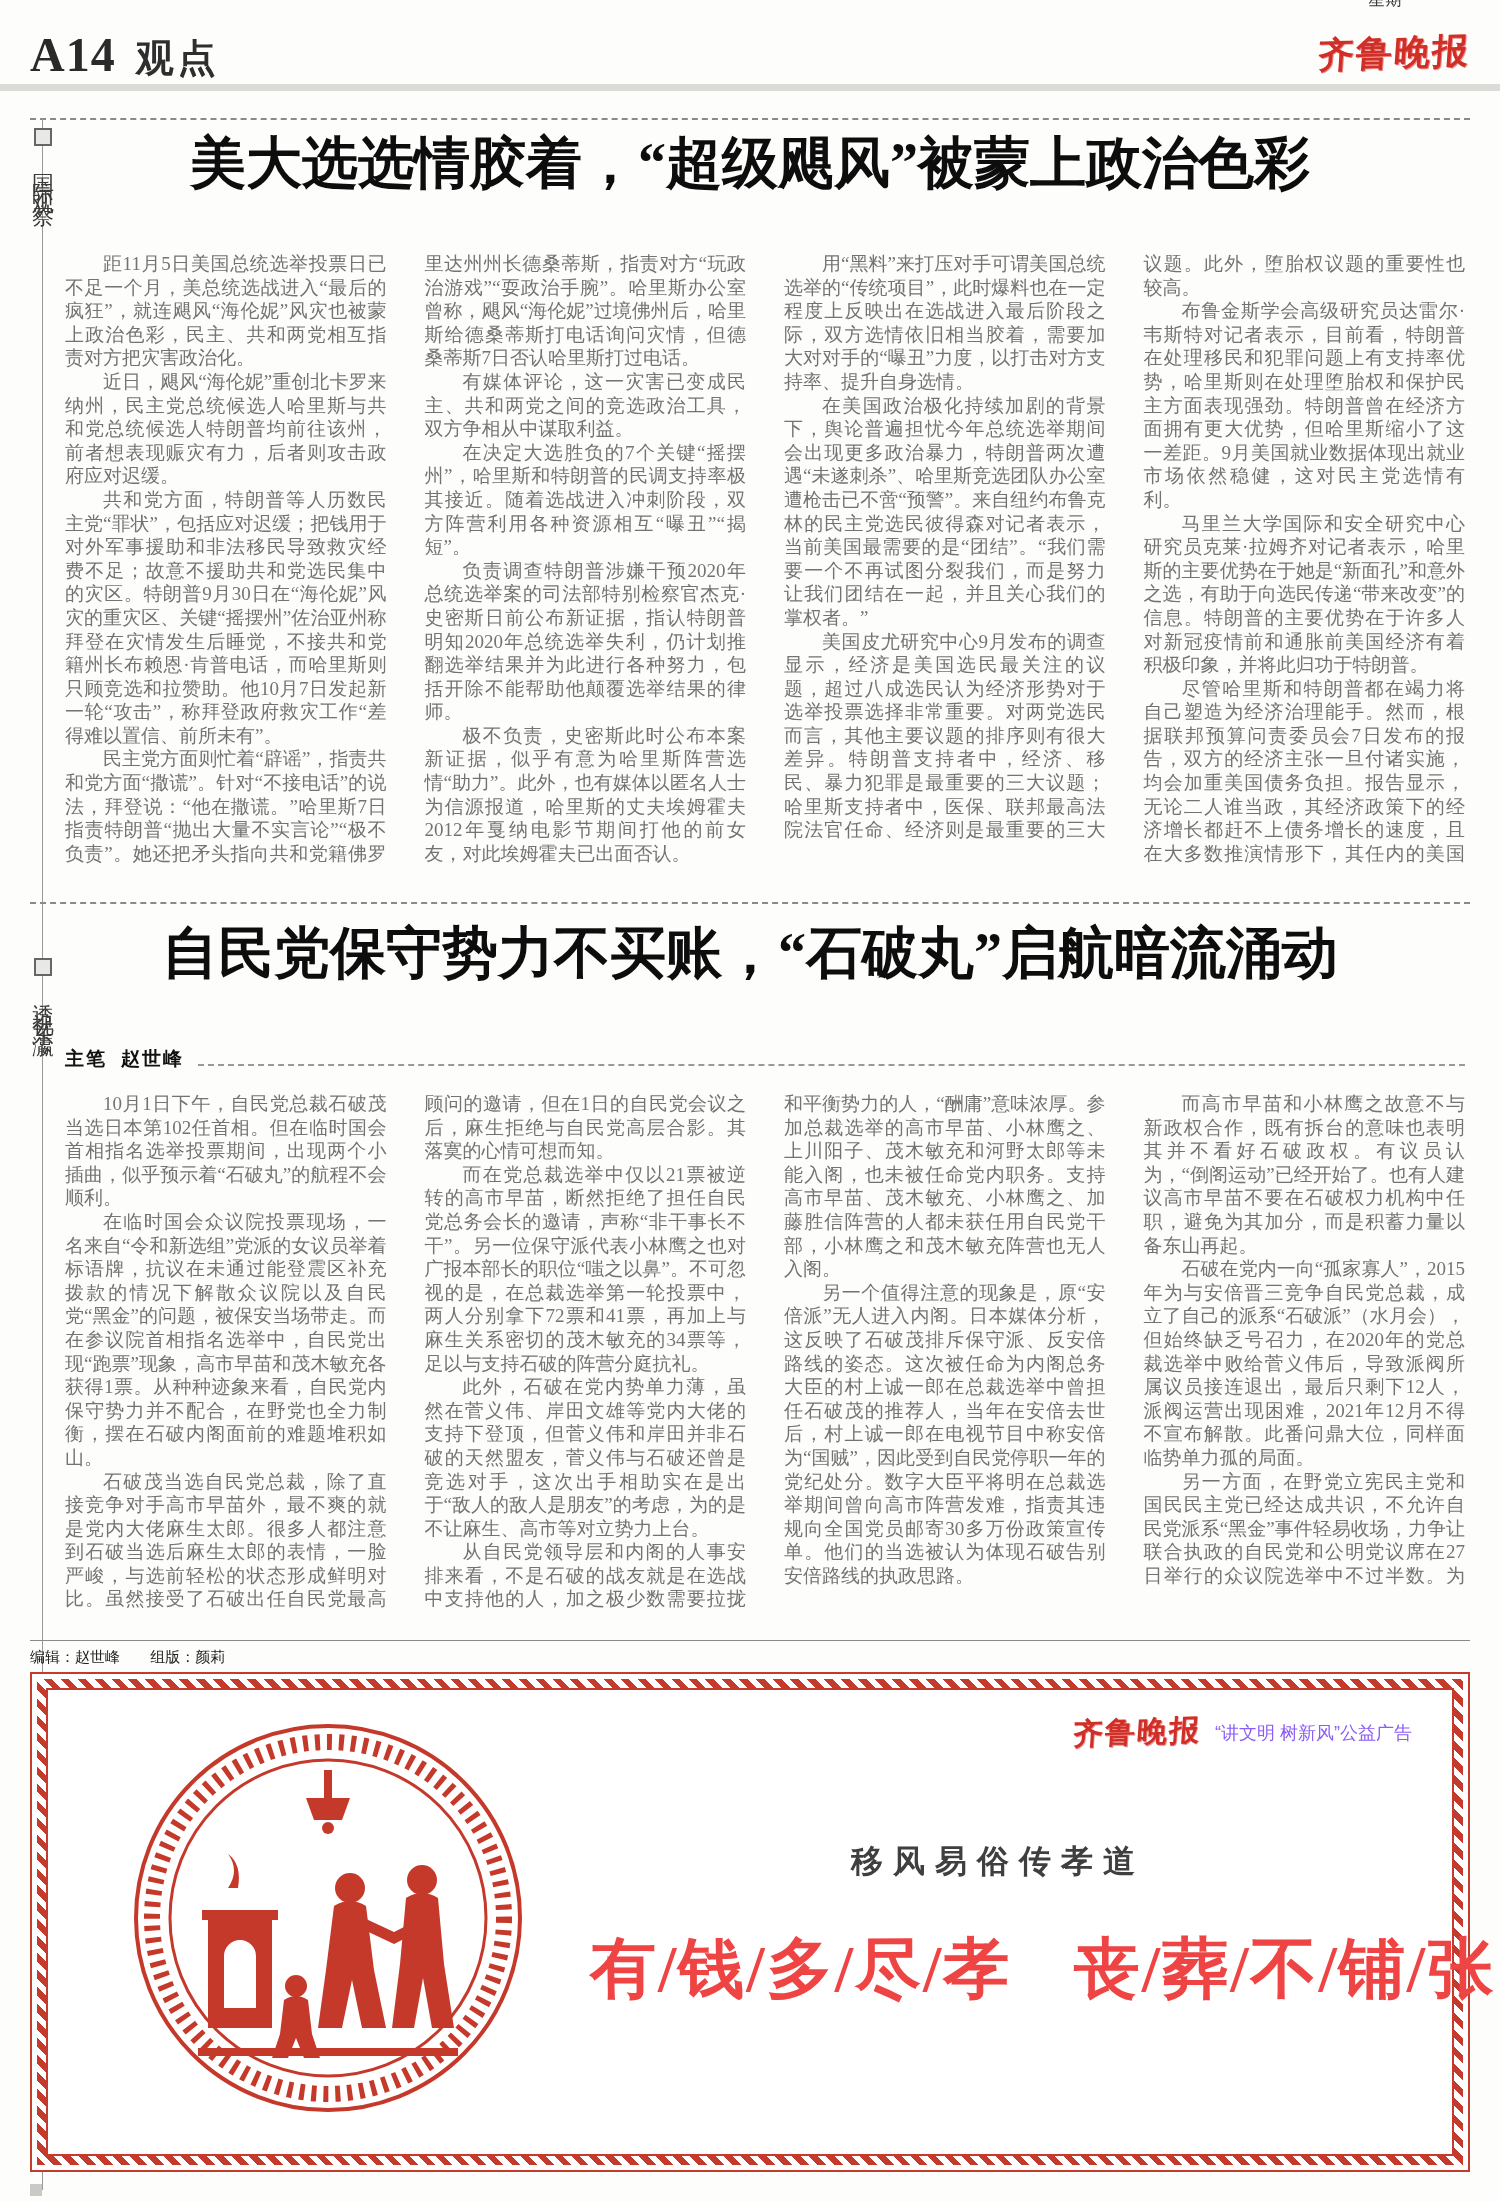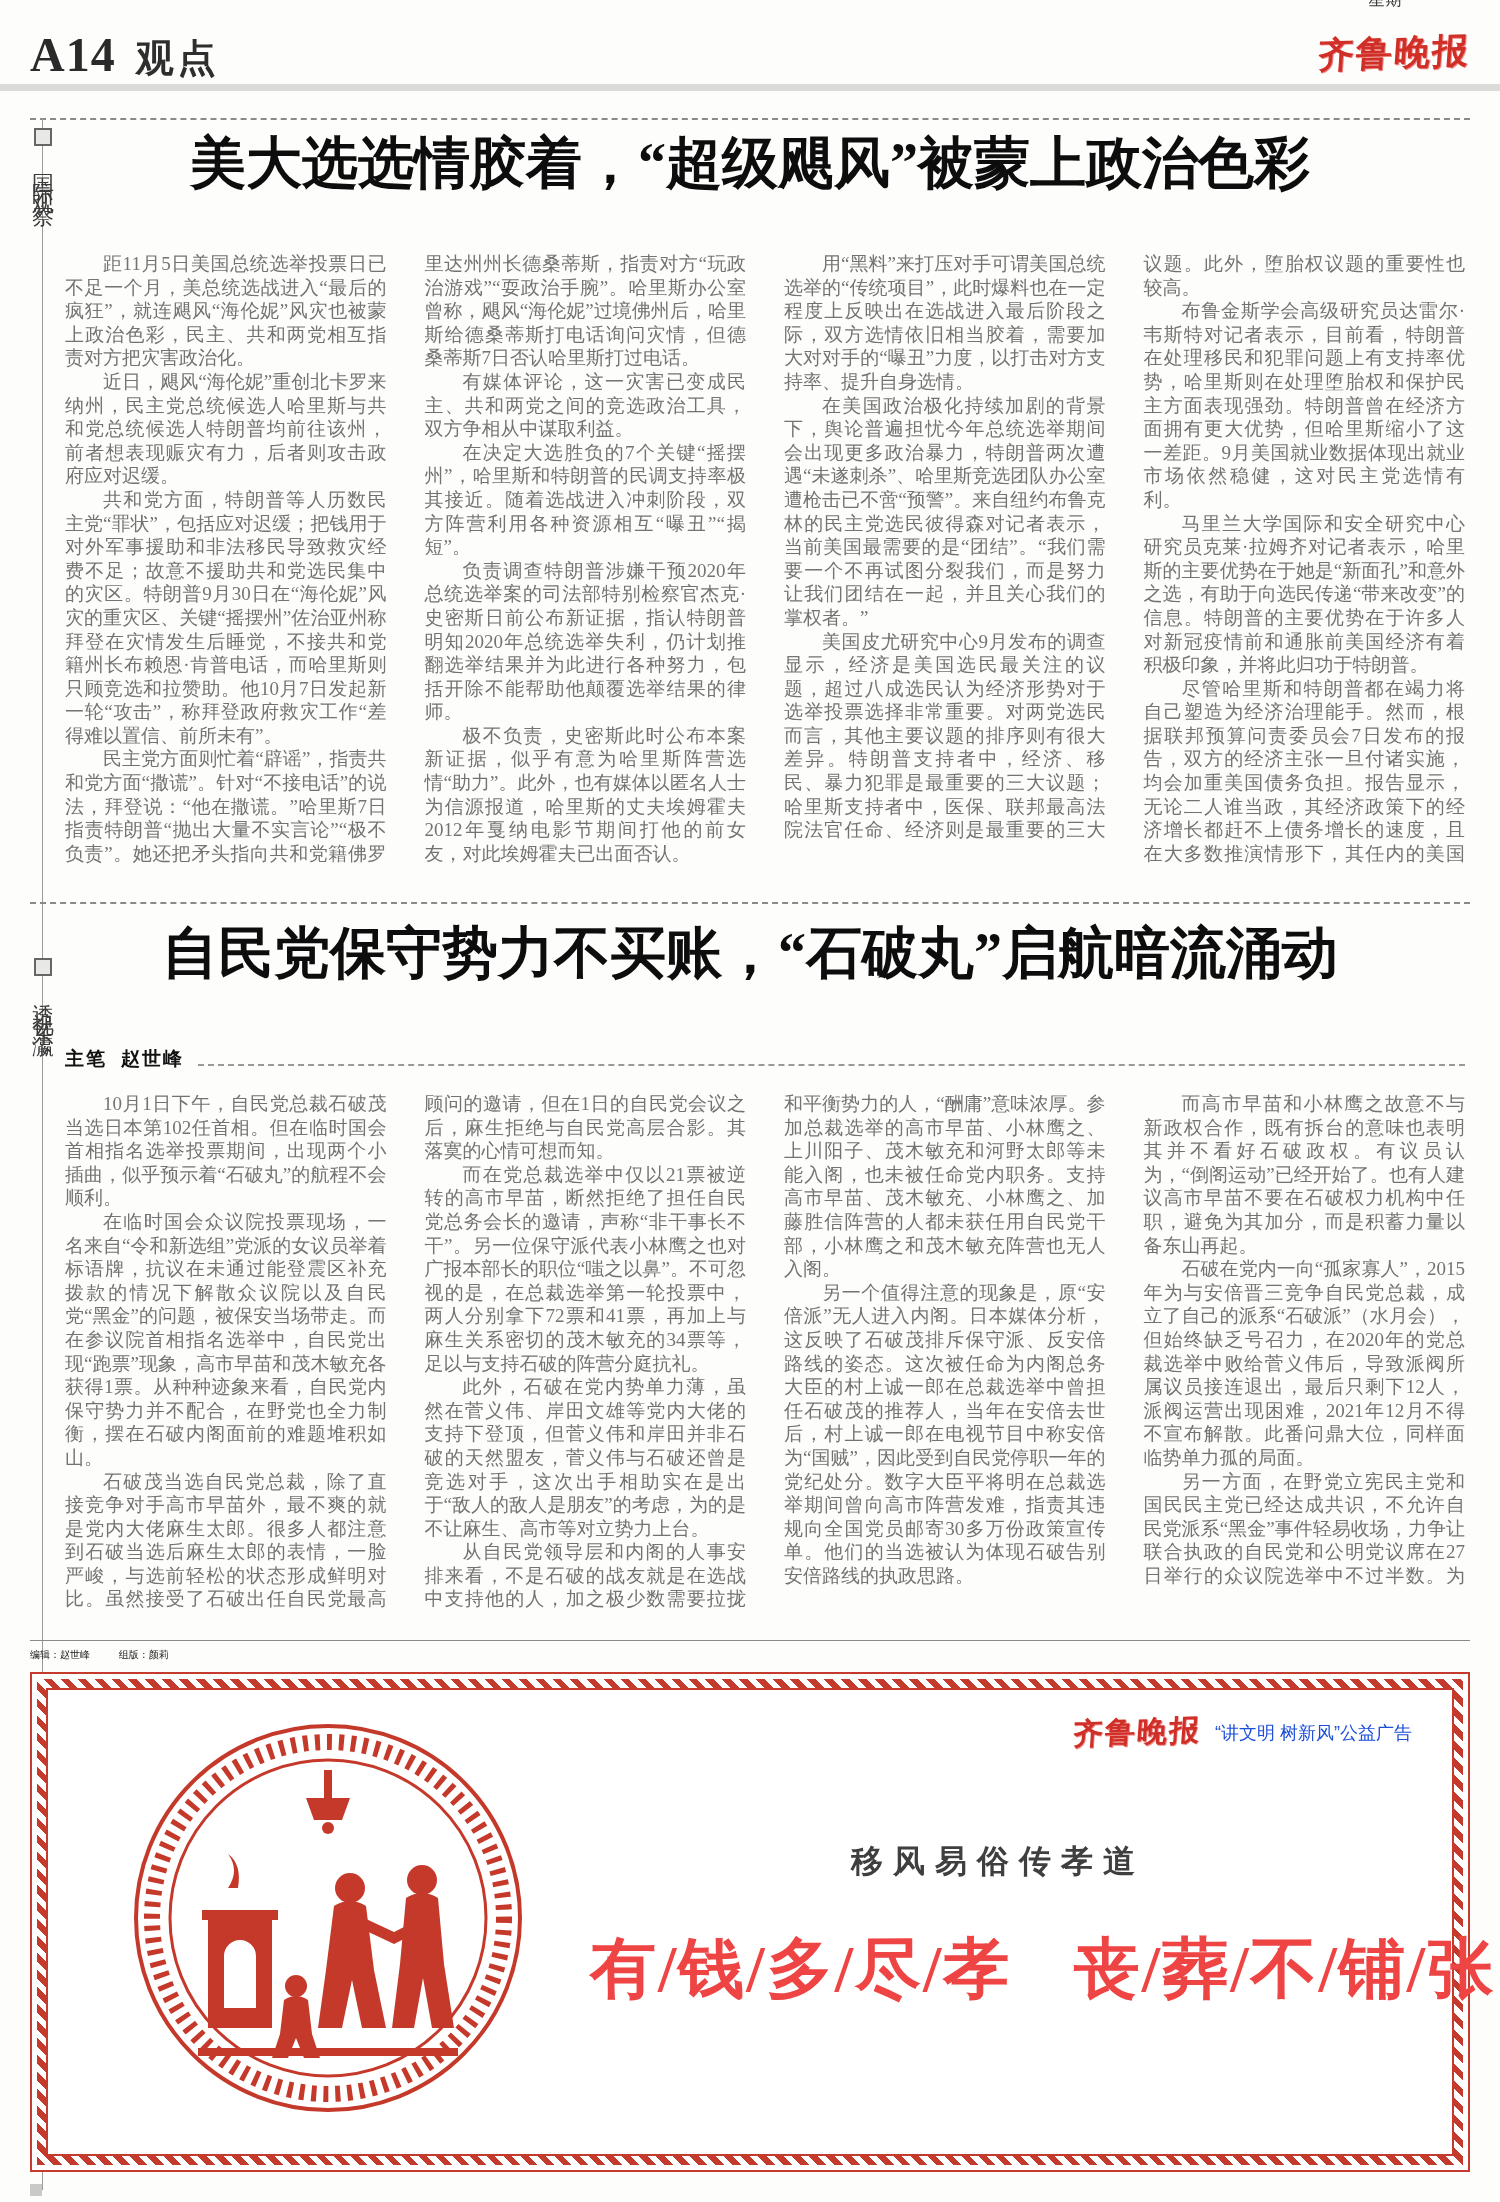--- a/index.html
+++ b/index.html
@@ -32,36 +32,36 @@
   .article-body{position:absolute;left:65px;width:1400px;
     column-count:4;column-gap:38px;column-fill:auto;
     font-size:19px;line-height:23.6px;text-align:justify;color:#737373;}
   .article-body p{margin:0;text-indent:2em;}
   
   .byline-row{position:absolute;left:65px;top:1046px;width:1400px;display:flex;align-items:flex-end;gap:14px;}
   .byline{font-size:19px;font-weight:bold;color:#111;white-space:nowrap;letter-spacing:2px;}
   .byline-fill{flex:1;border-bottom:2px dashed #999;height:0;margin-bottom:6px;}
   
   .editor-rule{position:absolute;left:30px;top:1640px;width:1440px;border-top:1px solid #8a8a8a;}
-  .editor-line{position:absolute;left:30px;top:1648px;font-size:10px;color:#222;font-family:"Liberation Sans",sans-serif;}
+  .editor-line{position:absolute;left:30px;top:1648px;font-size:15px;color:#222;font-family:"Liberation Sans",sans-serif;}
   .editor-line span{margin-right:26px;}
   .corner-mark{position:absolute;left:30px;top:2184px;width:12px;height:12px;background:#c9c9c5;}
   
   .ad-box{position:absolute;left:30px;top:1672px;width:1440px;height:500px;box-sizing:border-box;
     border:2px solid #c43a2c;padding:5px;background:#fff;}
   .ad-lace{width:100%;height:100%;box-sizing:border-box;
     border:9px solid transparent;
     background:
       linear-gradient(#fff,#fff) padding-box,
       repeating-linear-gradient(45deg,#c43a2c 0 6px,#fff 6px 12px) border-box;}
   .ad-inner{width:100%;height:100%;box-sizing:border-box;border:2px solid #c43a2c;position:relative;background:#fff;}
   .ad-illustration{position:absolute;left:80px;top:28px;width:400px;height:400px;}
   .ad-top-right{position:absolute;right:40px;top:22px;display:flex;align-items:center;gap:14px;}
   .ad-brand{font-size:30px;font-weight:bold;color:#cf2f26;transform:skewX(-6deg) rotate(-2deg);letter-spacing:2px;text-shadow:1px 1px 0 #e88;}
-  .ad-tagline{font-size:18px;color:#1d4ed8;font-family:"Liberation Sans",sans-serif;}
+  .ad-tagline{font-size:18px;color:#8b5cf6;font-family:"Liberation Sans",sans-serif;}
   .ad-text{position:absolute;left:520px;top:150px;width:860px;text-align:center;}
   .ad-title{font-size:32px;font-weight:bold;color:#3f3f3f;letter-spacing:10px;font-family:"Liberation Sans",sans-serif;}
   .ad-slogan{margin-top:40px;font-size:66px;font-weight:900;color:#ef4444;white-space:nowrap;letter-spacing:2px;
     font-family:"Liberation Serif",serif;}
   .ad-slogan span{margin:0 22px;}
 </style>
 </head>
 <body>
 
 <div class="header">

